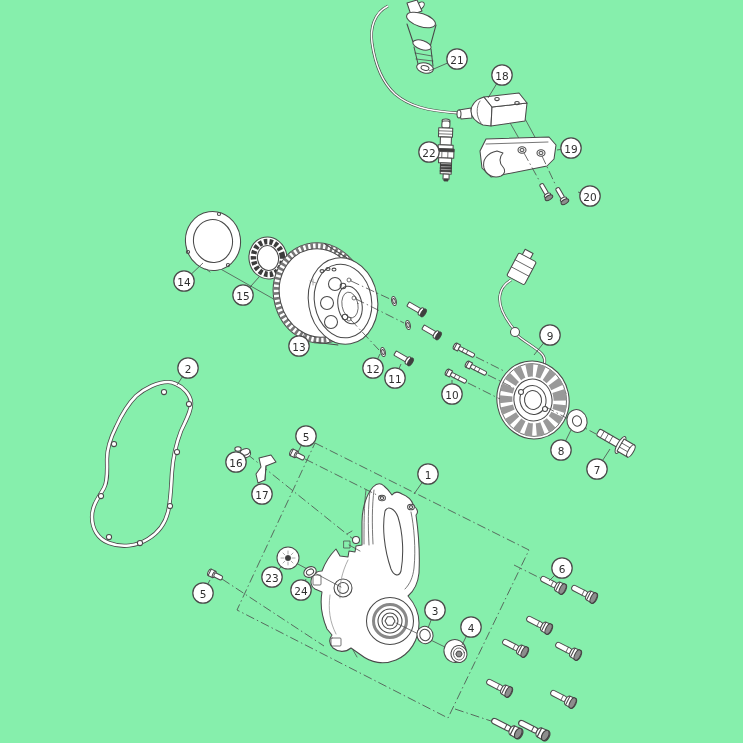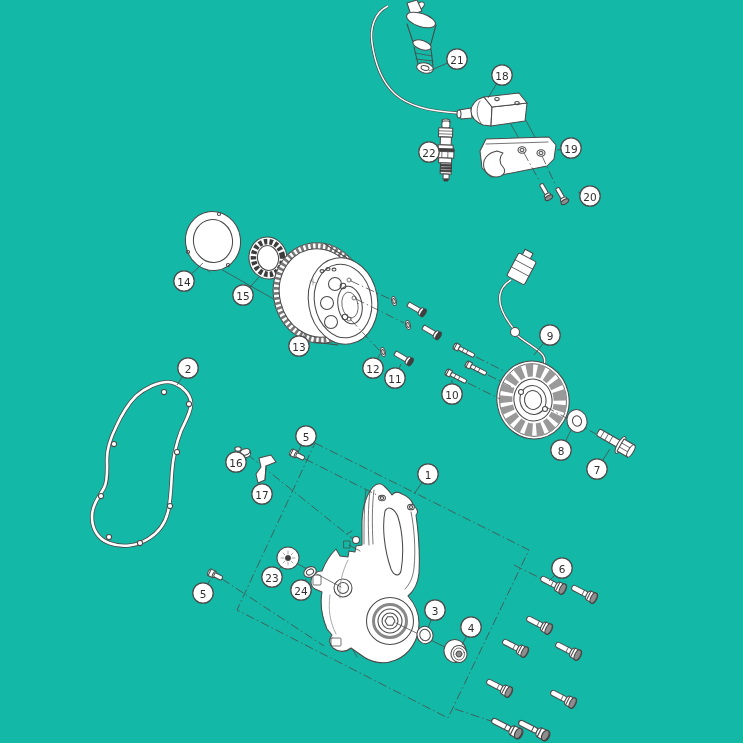--- a/index.html
+++ b/index.html
@@ -1,16 +1,16 @@
 <!DOCTYPE html>
 <html><head>
 <meta charset="utf-8">
 <style>
   html,body { margin:0; padding:0; background:#ffffff; }
-  #stage { width:743px; height:743px; position:relative; background:#14b8a6;
+  #stage { width:743px; height:743px; position:relative; background:#86efac;
            font-family:"DejaVu Sans", sans-serif; overflow:hidden; }
   svg { display:block; }
   .s   { fill:none; stroke:#4a4a4a; stroke-width:1.05; stroke-linecap:round; stroke-linejoin:round; }
   .sf  { fill:#ffffff; stroke:#4a4a4a; stroke-width:1.05; stroke-linecap:round; stroke-linejoin:round; }
   .thin{ stroke-width:0.75; }
   .gr  { stroke:#8f8f8f; }
   .dkf { fill:#3f3f3f; stroke:#3f3f3f; stroke-width:0.8; }
   .hd  { fill:#8d8d8d; stroke:#3f3f3f; stroke-width:1; }
   .dash{ fill:none; stroke:#4a4a4a; stroke-width:0.8; stroke-dasharray:9 3 1.5 3; }
   .cable { fill:none; stroke:#4a4a4a; stroke-width:2.8; }

